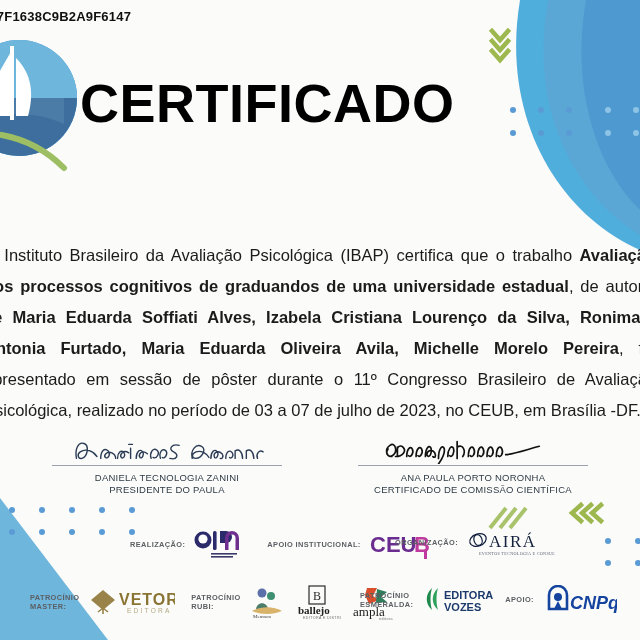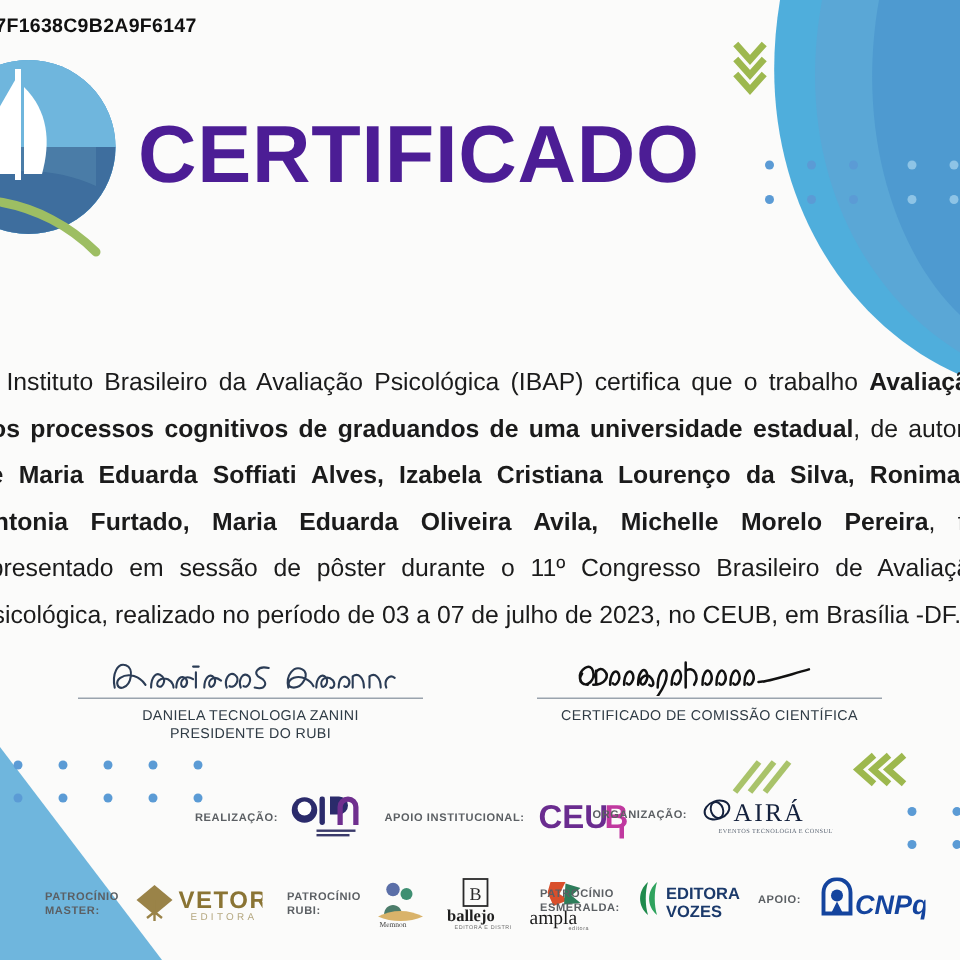--- a/index.html
+++ b/index.html
@@ -22,23 +22,23 @@
     white-space:nowrap;
   }
   .doc-id .l1{font-size:11px;display:block;}
   .doc-id .l2{font-size:13px;display:block;letter-spacing:.2px;}
 
   
   .seal{position:absolute;left:-44px;top:32px;width:126px;height:140px;}
 
   
   .title{
-    position:absolute;left:92px;top:76px;
+    position:absolute;left:80px;top:76px;
     font-size:54px;font-weight:bold;letter-spacing:.5px;
-    color:#4c1d95;line-height:1;
+    color:#000000;line-height:1;
     font-family:"Liberation Sans", sans-serif;
   }
 
   
   .body-copy{
     position:absolute;left:-16px;top:240px;width:672px;
     font-size:16.5px;line-height:31px;color:#1b1b1b;
     text-align:justify;text-justify:inter-word;
     font-family:"Liberation Sans", sans-serif;
   }
@@ -186,21 +186,21 @@
         <path d="M142,24 C140,15 146,8 152,11 C158,14 152,24 146,24 C141,24 141,19 146,17 C152,15 158,19 160,23"></path>
         <path d="M162,24 C162,17 166,13 169,17 C171,20 168,25 166,23 C164,19 169,14 174,19 C176,22 174,25 172,24"></path>
         <path d="M178,24 C178,17 182,14 185,18 C187,21 184,25 182,23"></path>
         <path d="M188,24 L188,16 C192,13 196,17 196,24"></path>
         <path d="M200,24 L200,16 C204,13 208,17 208,24"></path>
         <path d="M212,24 C210,19 214,14 218,17"></path>
       </g>
     </svg>
     <div class="sig-rule"></div>
     <div class="sign-name">DANIELA TECNOLOGIA ZANINI</div>
-    <div class="sign-role">PRESIDENTE DO RUBI</div>
+    <div class="sign-role">PRESIDENTE DO PAULA</div>
   </div>
 
   <div class="sign-block sign-right">
     <svg class="sig-img" viewBox="0 0 230 30">
       <g fill="none" stroke="#111111" stroke-width="1.8" stroke-linecap="round">
         <path d="M28,22 C22,22 20,14 26,10 C32,6 34,16 30,20 C26,24 20,20 24,14"></path>
         <path d="M34,22 L34,12 M32,22 C40,22 44,16 40,12 C36,8 32,14 34,18"></path>
         <path d="M44,22 C44,14 48,10 50,14 C52,18 48,24 46,21"></path>
         <path d="M54,22 C54,14 58,10 60,14 C62,18 58,24 56,21"></path>
         <path d="M64,22 C64,13 68,9 70,13 C72,18 68,24 66,21 C64,18 70,12 74,18 C76,22 74,24 72,22"></path>
@@ -208,41 +208,42 @@
         <path d="M88,22 C88,14 92,9 94,13 C96,18 92,24 90,21"></path>
         <path d="M98,6 L98,24 M98,12 C104,8 108,16 104,22"></path>
         <path d="M110,22 C110,13 114,9 116,14 C118,19 114,24 112,21"></path>
         <path d="M120,22 C120,13 124,9 126,14 C128,19 124,24 122,21"></path>
         <path d="M130,22 C130,13 134,9 136,14 C138,19 134,24 132,21"></path>
         <path d="M140,22 C140,13 144,9 146,14 C148,19 144,24 142,21"></path>
         <path d="M150,20 C156,20 168,16 186,11"></path>
       </g>
     </svg>
     <div class="sig-rule"></div>
+    <div class="sign-name">ANA PAULA PORTO NORONHA</div>
     <div class="sign-role">CERTIFICADO DE COMISSÃO CIENTÍFICA</div>
   </div>
 
   <div class="row row-mid">
     <span class="lbl">REALIZAÇÃO:</span>
 
     <svg class="logo" width="52" height="34" viewBox="0 0 52 34">
       <g fill="#2b2b6b">
         <circle cx="9" cy="12" r="8.5"></circle>
         <rect x="19" y="3" width="3.6" height="19" rx="1.6"></rect>
         <path d="M26,3 h6 a6,6 0 0 1 0,12 h-6 z"></path>
         <path d="M38,3 a7,7 0 0 1 7,7 v12 h-3.5 v-12 a3.5,3.5 0 0 0 -7,0 v12 H31 v-12 a7,7 0 0 1 7,-7 z" fill="#6f2f8e"></path>
       </g>
       <circle cx="9" cy="11" r="4.6" fill="#ffffff"></circle>
       <g fill="#3a3a6a">
         <rect x="17" y="25" width="26" height="1.6"></rect>
         <rect x="17" y="28" width="22" height="1.6"></rect>
       </g>
     </svg>
 
-    <span class="lbl" style="margin-left:1px">APOIO INSTITUCIONAL:</span>
+    <span class="lbl" style="margin-left:12px">APOIO INSTITUCIONAL:</span>
 
     <svg class="logo" width="62" height="30" viewBox="0 0 62 30">
       <text x="0" y="22" font-family="'Liberation Sans', sans-serif" font-size="22" font-weight="bold" fill="#6A2C8F">CEU</text>
       <text x="44" y="22" font-family="'Liberation Sans', sans-serif" font-size="22" font-weight="bold" fill="#C0399F">B</text>
       <rect x="54" y="20" width="3" height="9" fill="#C0399F"></rect>
     </svg>
   </div>
 
   <div class="row row-org">
     <span class="lbl">ORGANIZAÇÃO:</span>

